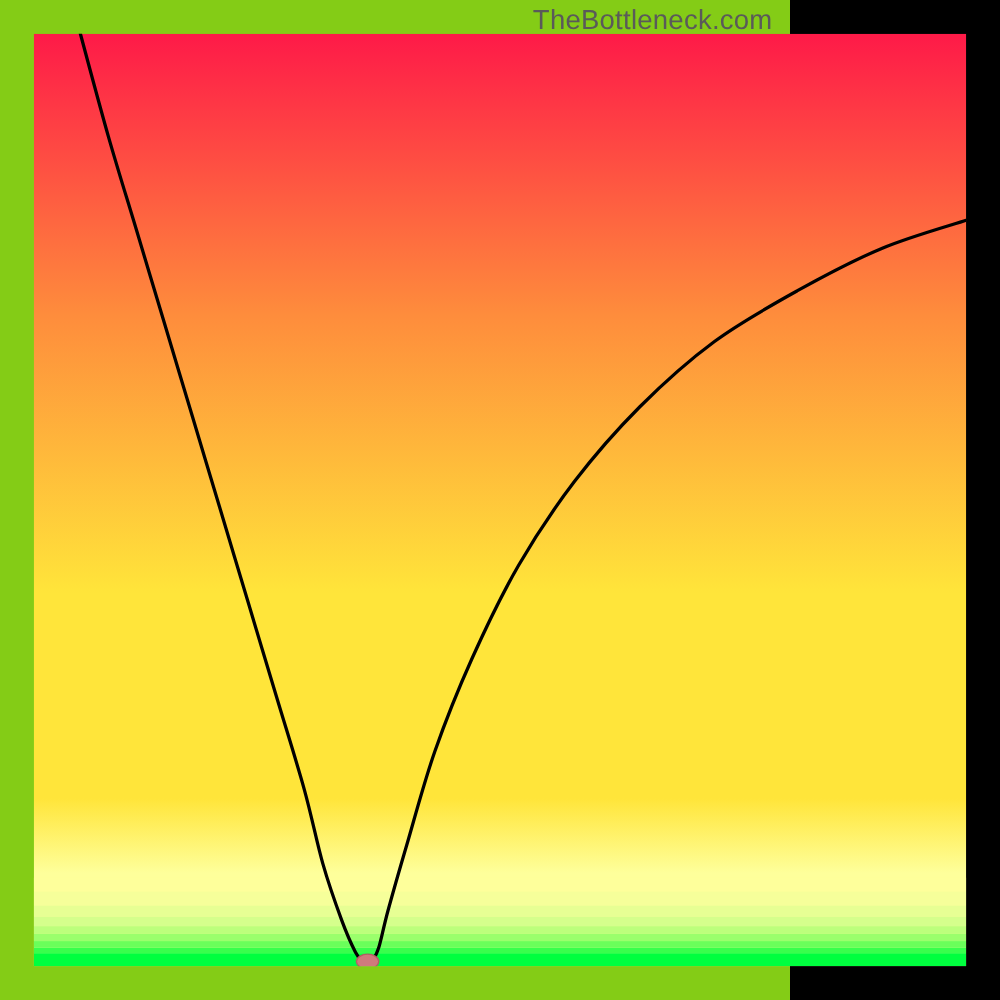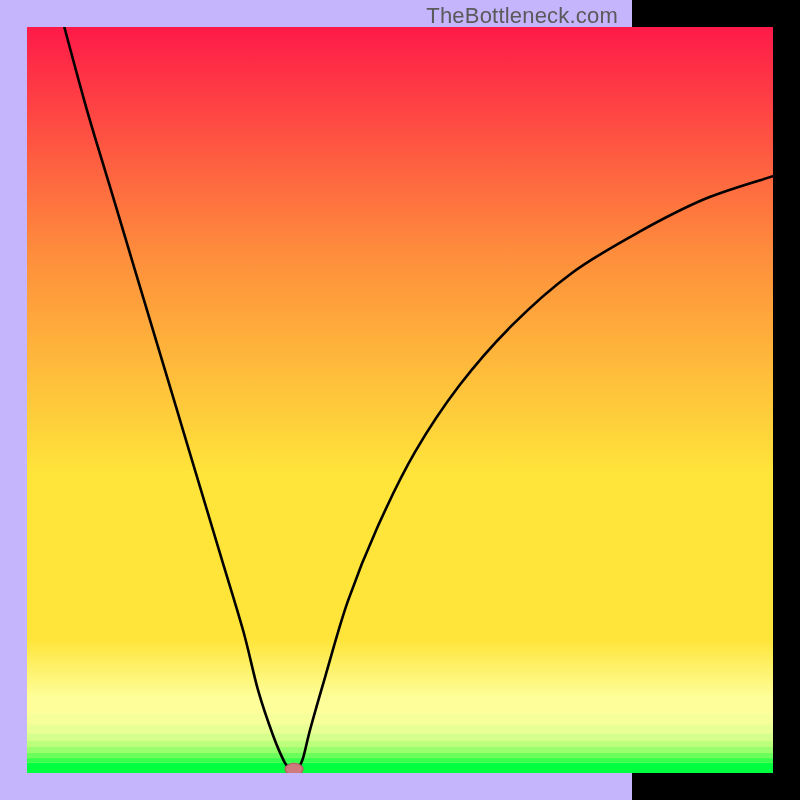--- a/index.html
+++ b/index.html
@@ -8,21 +8,21 @@
     width: 800px;
     height: 800px;
     background: #000;
     overflow: hidden;
     font-family: Arial, Helvetica, sans-serif;
   }
   .frame {
     position: relative;
     width: 632px;
     height: 800px;
-    background: #c4b5fd;
+    background: #84cc16;
   }
   .attribution {
     position: absolute;
     top: 3px;
     right: 14px;
     color: #5a5a5a;
     font-size: 22px;
     font-weight: 400;
     letter-spacing: 0.2px;
   }

